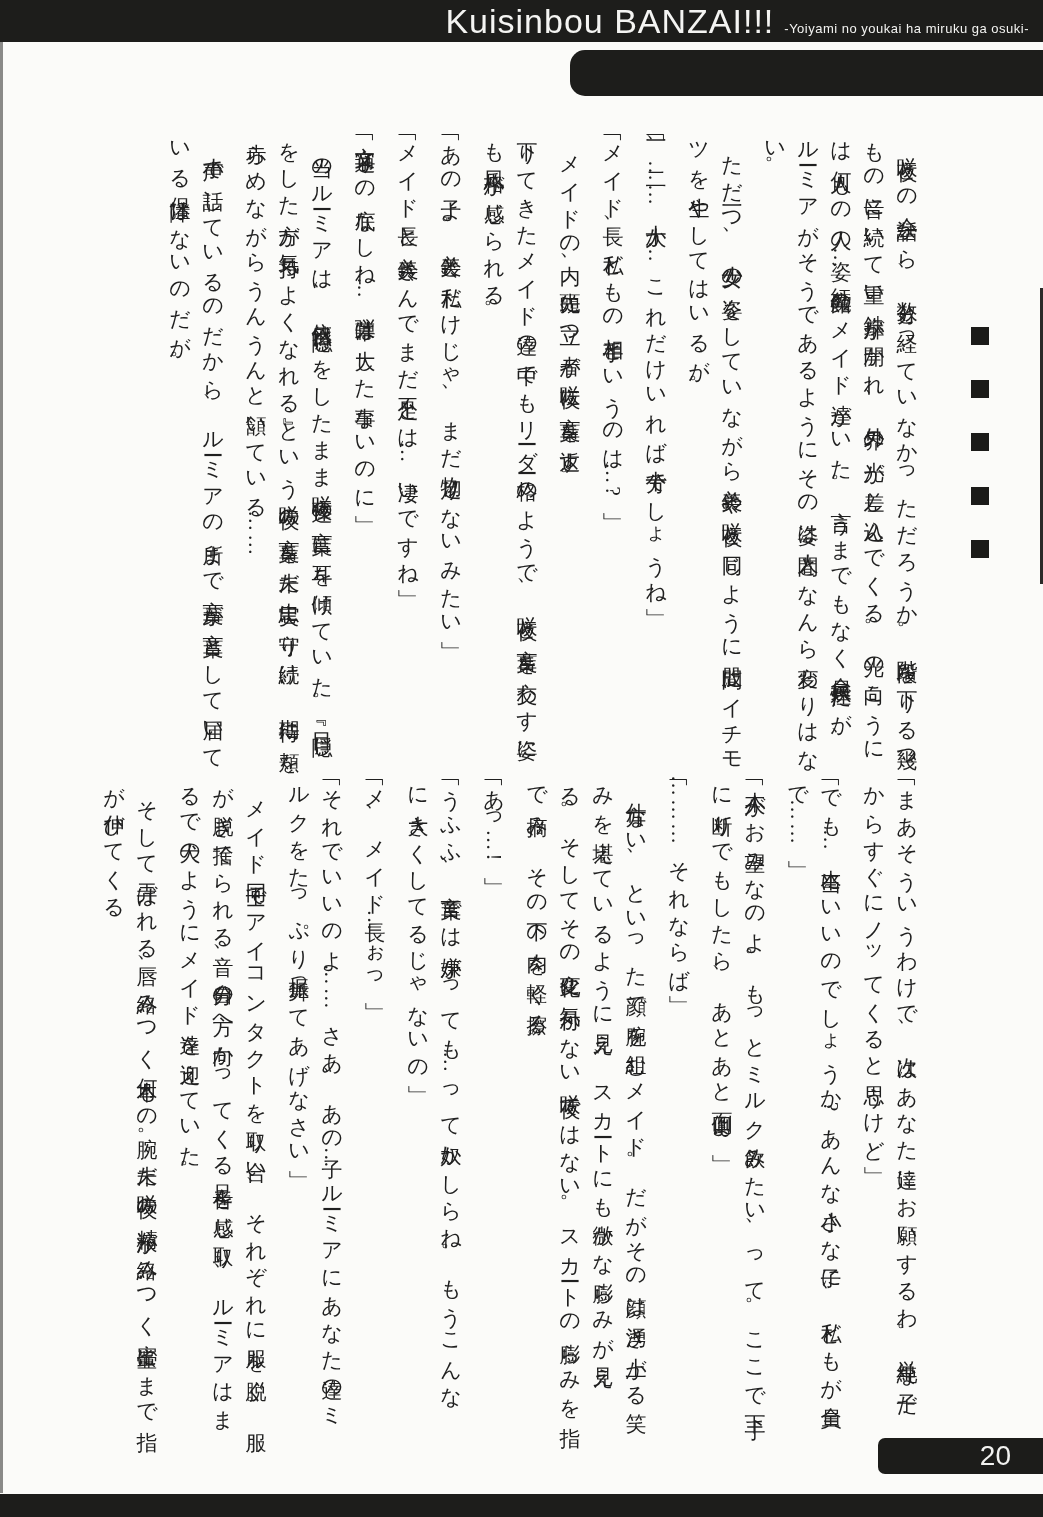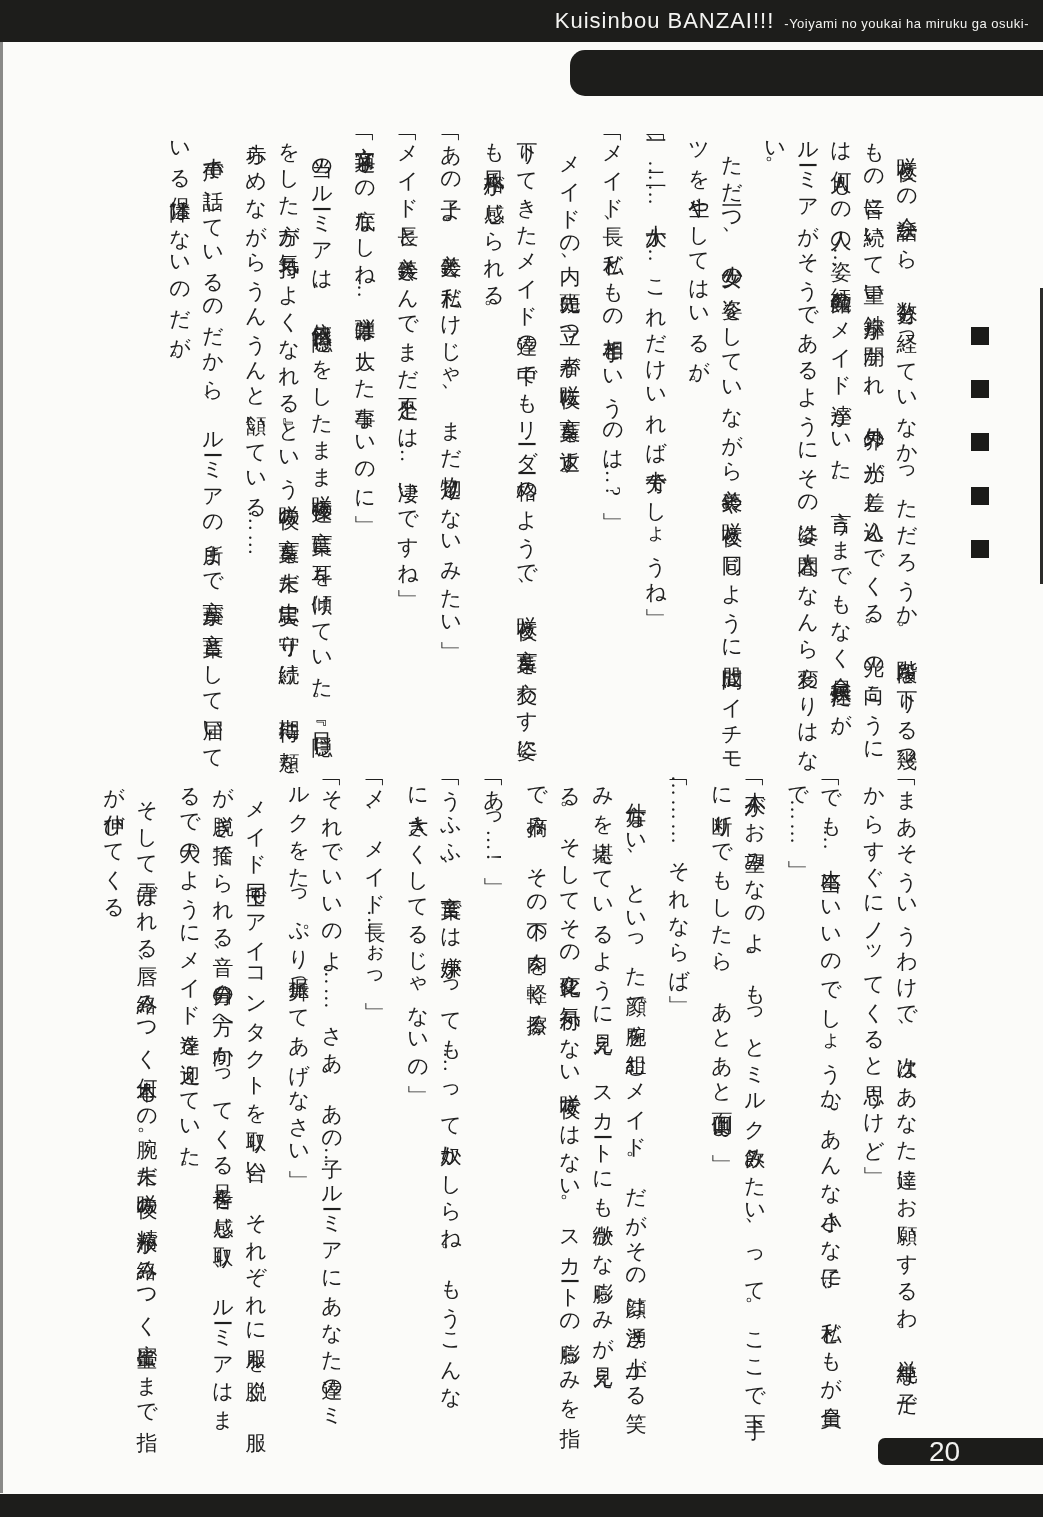--- a/index.html
+++ b/index.html
@@ -9,21 +9,21 @@
     font-family:"Liberation Serif", serif;
   }
   
   .top-bar {
     position:absolute; top:0; left:0; width:100%; height:42px;
     background:#1d1d1b; color:#f4f4f2;
     display:flex; align-items:baseline; justify-content:flex-end;
     box-sizing:border-box; padding:0 14px 4px 0; gap:10px;
     font-family:"Liberation Sans", sans-serif; white-space:nowrap;
   }
-  .top-bar .title   { font-size:22px; letter-spacing:1px; line-height:42px; }
+  .top-bar .title   { font-size:34px; letter-spacing:1px; line-height:42px; }
   .top-bar .subtitle{ font-size:13px; letter-spacing:.5px; }
   
   .rounded-bar {
     position:absolute; top:50px; left:570px; right:0; height:46px;
     background:#1d1d1b; border-radius:15px 0 0 15px;
   }
   
   .left-edge  { position:absolute; left:0; top:42px; width:3px; height:1451px; background:rgba(45,45,43,.55); }
   .right-edge-mark { position:absolute; right:0; top:288px; width:3px; height:296px; background:#2b2b29; }
   
@@ -32,23 +32,23 @@
   .vtext {
     position:absolute; writing-mode:vertical-rl; text-orientation:mixed;
     font-size:21px; letter-spacing:3px; line-height:33px; color:#1f1f1f;
   }
   .vtext p { margin:0 0 0 10px; padding:0; }
   .vtext p.indent { text-indent:14px; }
   .top-section    { top:127px; left:48px; width:875px; height:640px; }
   .bottom-section { top:772px; left:48px; width:875px; height:652px; }
   
   .page-number-badge {
-    position:absolute; left:878px; top:1438px; width:165px; height:27px;
+    position:absolute; left:878px; top:1438px; width:165px; height:36px;
     background:#1c1c1a; border-radius:7px 0 0 7px;
-    color:#f2f2f0; display:flex; align-items:center; justify-content:center;
+    color:#f2f2f0; display:flex; align-items:center; justify-content:flex-end;
     box-sizing:border-box; padding-right:32px; font-size:28px;
     font-family:"Liberation Sans", sans-serif;
   }
   
   .bottom-bar { position:absolute; left:0; bottom:0; width:100%; height:23px; background:#1d1d1b; }
 </style>
 </head>
 <body>
 
 <div class="page">

